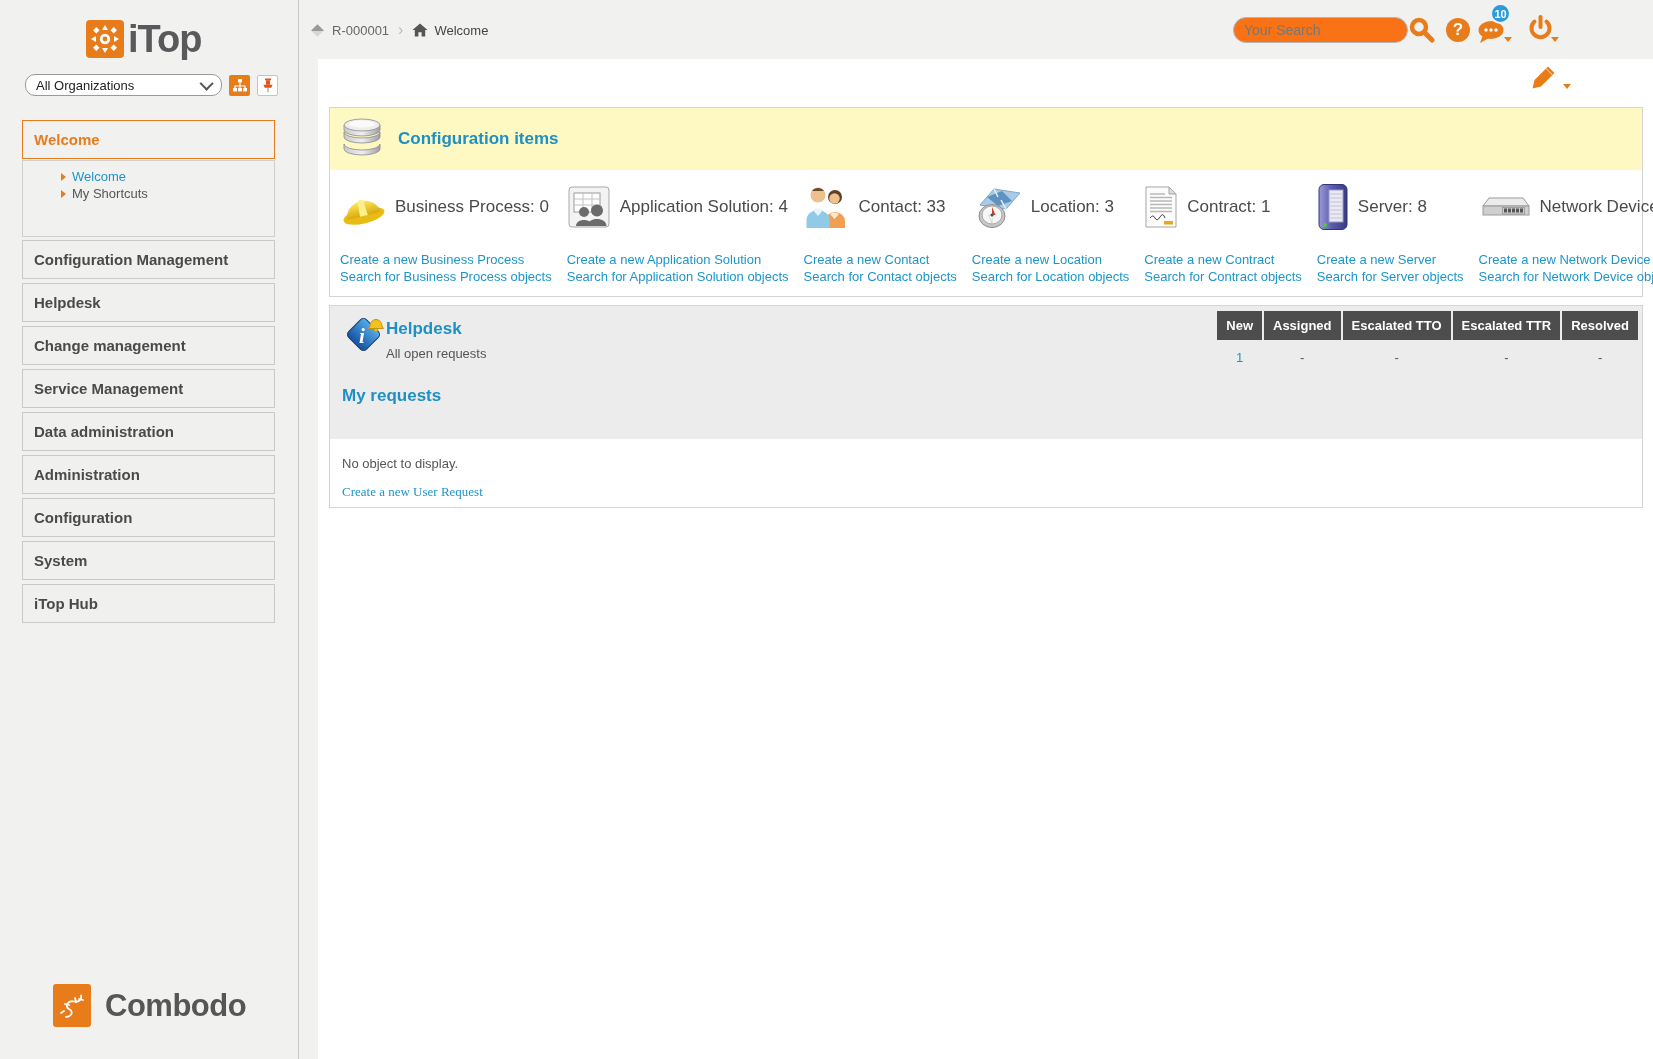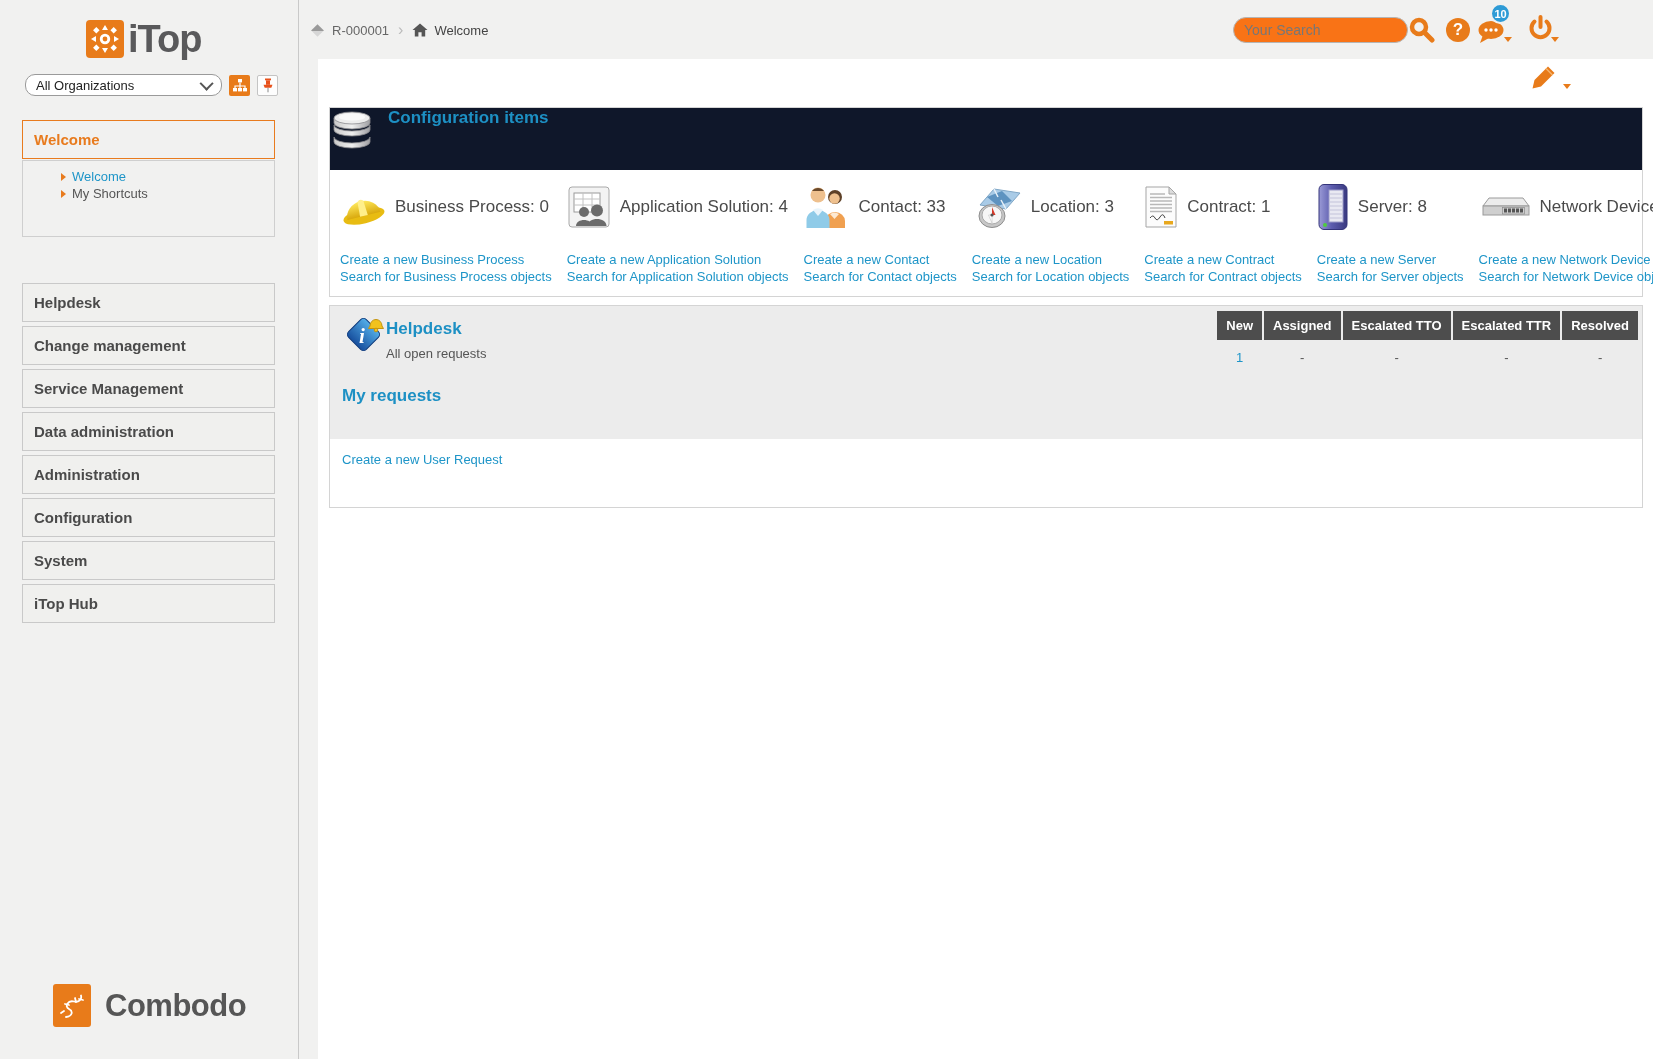--- a/index.html
+++ b/index.html
@@ -46,41 +46,41 @@
   .caret{width:0;height:0;border-left:4px solid transparent;border-right:4px solid transparent;border-top:5px solid #e87b1a;position:absolute;cursor:pointer;}
 
   
   #content{position:absolute;left:318px;top:59px;width:1335px;height:1000px;background:#fff;}
   .pencil-wrap{position:absolute;right:96px;top:5px;cursor:pointer;}
 
   .panel{position:absolute;left:11px;width:1314px;border:1px solid #d4d4d4;background:#fff;box-sizing:border-box;}
   #panel-config{top:48px;height:190px;}
   #panel-helpdesk{top:246px;height:203px;}
 
-  .panel-head{height:62px;background:#0f172a;display:flex;align-items:flex-start;}
+  .panel-head{height:62px;background:#fef9c3;display:flex;align-items:center;padding-left:10px;}
   .panel-title{font-size:17px;font-weight:bold;color:#1d90c4;margin-left:14px;}
 
   .ci-row{display:flex;padding:8px 6px 0 10px;gap:15px;}
   .ci-item{display:flex;flex-direction:column;}
   .ci-top{display:flex;align-items:center;height:58px;}
   .ci-label{font-size:17px;color:#4a4a4a;margin-left:9px;white-space:nowrap;}
   .ci-links{margin-top:15px;display:flex;flex-direction:column;}
   a.bluelink{color:#1e95c8;font-size:13px;text-decoration:none;line-height:17px;white-space:nowrap;cursor:pointer;}
 
   .hd-band{position:relative;height:133px;background:#ececec;}
   .hd-icon{position:absolute;left:12px;top:7px;}
   .hd-title{position:absolute;left:56px;top:13px;font-size:17px;font-weight:bold;color:#1d90c4;cursor:pointer;}
   .hd-sub{position:absolute;left:56px;top:40px;font-size:13px;color:#555;}
   .hd-myreq{position:absolute;left:12px;top:80px;font-size:17px;font-weight:bold;color:#1d90c4;}
   .hd-table{position:absolute;right:2px;top:5px;border-collapse:separate;border-spacing:2px 0;}
   .hd-table th{background:#4d4d4d;color:#fff;font-size:13px;font-weight:bold;padding:7px 9px;white-space:nowrap;}
   .hd-table td{text-align:center;font-size:13px;color:#555;padding-top:10px;}
   .hd-table td a{color:#1e95c8;text-decoration:none;cursor:pointer;}
   .hd-empty{padding:17px 0 0 12px;font-size:13px;color:#555;}
-  .hd-create{padding:11px 0 0 12px;}
+  .hd-create{padding:11px 0 0 12px;font-family:Liberation Serif, serif;}
 </style>
 </head>
 <body>
 
 <div id="app">
 
   <div id="sidebar">
 
     <div class="logo">
       <div class="logo-sq">
@@ -134,20 +134,21 @@
       <div class="submenu-item active">
         <span class="tri-right"></span>
         <span class="lbl" style="color:#1e95c8;">Welcome</span>
       </div>
       <div class="submenu-item">
         <span class="tri-right"></span>
         <span class="lbl">My Shortcuts</span>
       </div>
     </div>
 
+    <div class="menu-section" style="top:240px">Configuration Management</div>
     <div class="menu-section" style="top:283px">Helpdesk</div>
     <div class="menu-section" style="top:326px">Change management</div>
     <div class="menu-section" style="top:369px">Service Management</div>
     <div class="menu-section" style="top:412px">Data administration</div>
     <div class="menu-section" style="top:455px">Administration</div>
     <div class="menu-section" style="top:498px">Configuration</div>
     <div class="menu-section" style="top:541px">System</div>
     <div class="menu-section" style="top:584px">iTop Hub</div>
 
     <div class="footer-logo">
@@ -430,19 +431,20 @@
               <td><a>1</a></td>
               <td>-</td>
               <td>-</td>
               <td>-</td>
               <td>-</td>
             </tr>
           </tbody>
         </table>
       </div>
 
+      <div class="hd-empty">No object to display.</div>
       <div class="hd-create">
         <a class="bluelink">Create a new User Request</a>
       </div>
     </div>
 
   </div>
 </div>
 
 </body></html>

